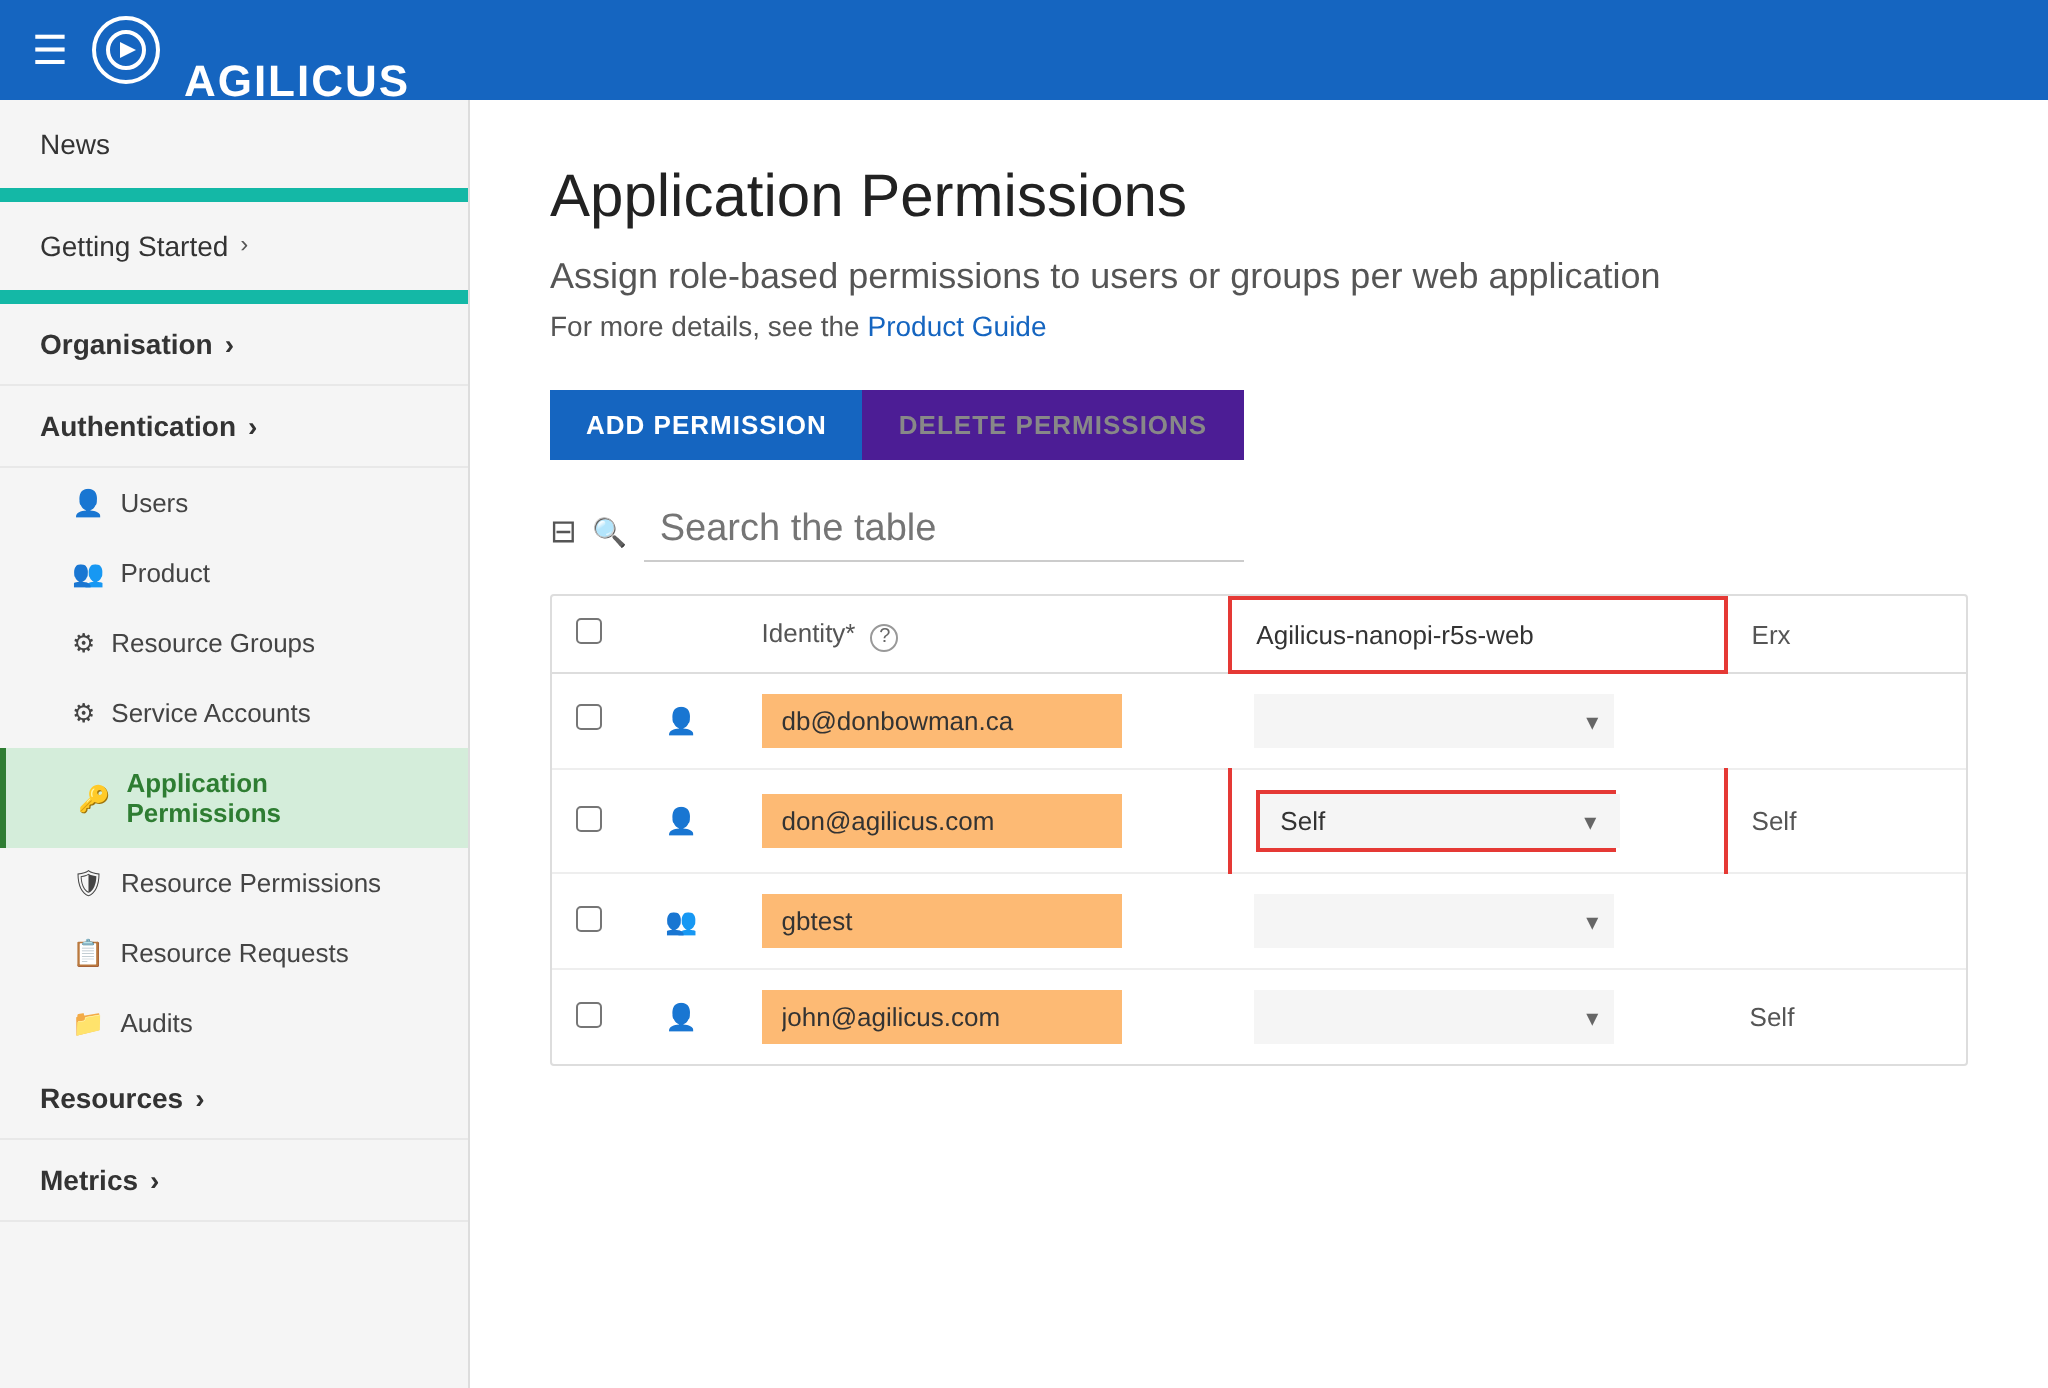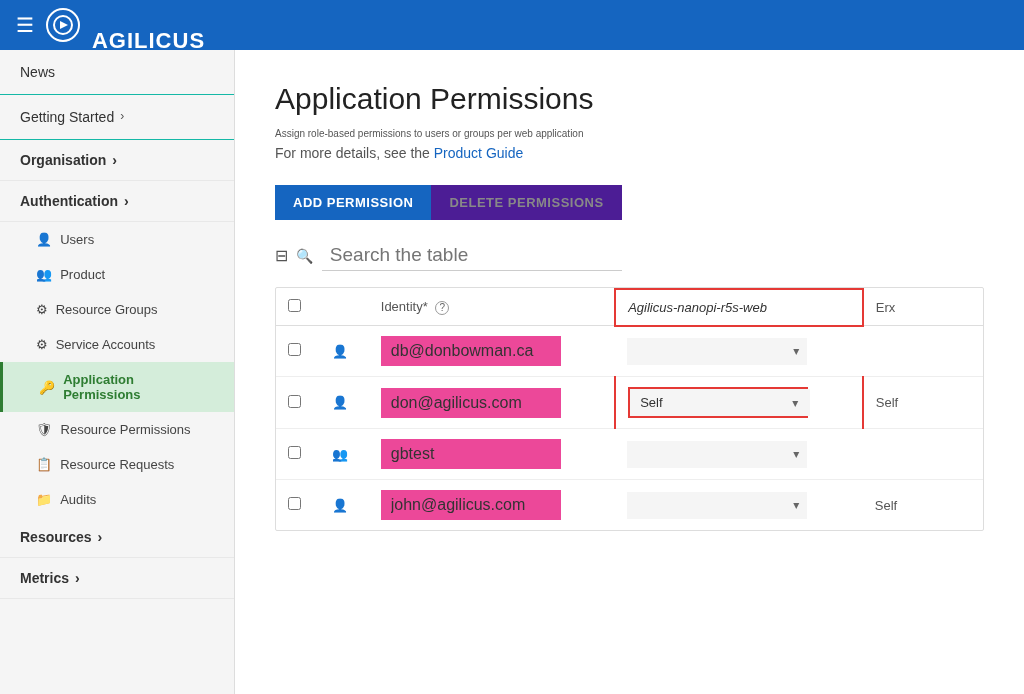--- a/index.html
+++ b/index.html
@@ -51,21 +51,21 @@
       border-right: 1px solid #ddd;
       overflow-y: auto;
       flex-shrink: 0;
       padding-top: 0;
     }
     .sidebar-item {
       padding: 14px 20px;
       cursor: pointer;
       font-size: 14px;
       color: #333;
-      border-bottom: 1px solid #14b8a6;
+      border-bottom: 7px solid #14b8a6;
       display: flex;
       align-items: flex-start;
       gap: 6px;
     }
     .sidebar-item .chevron {
       font-size: 12px;
       color: #555;
     }
     .sidebar-sub-item {
       padding: 10px 20px 10px 36px;
@@ -99,21 +99,21 @@
       overflow-y: auto;
       padding: 32px 40px;
     }
     .page-title {
       font-size: 30px;
       font-weight: 400;
       color: #222;
       margin-bottom: 12px;
     }
     .page-subtitle {
-      font-size: 10px;
+      font-size: 18px;
       color: #555;
       margin-bottom: 6px;
     }
     .product-guide-link {
       color: #1565c0;
       text-decoration: none;
       font-size: 14px;
     }
     .guide-line {
       font-size: 14px;
@@ -205,24 +205,24 @@
     tbody tr:last-child { border-bottom: none; }
     tbody td {
       padding: 10px 12px;
       font-size: 13px;
       color: #333;
     }
     .checkbox-cell { width: 36px; }
     .icon-cell { width: 28px; color: #555; }
     .identity-cell { width: 200px; }
     .identity-input {
-      background: #ec4899;
+      background: #fdba74;
       border: none;
       padding: 6px 10px;
-      font-size: 16px;
+      font-size: 13px;
       color: #333;
       width: 180px;
     }
     .dropdown-cell { width: 200px; }
     .dropdown-select {
       background: #f5f5f5;
       border: none;
       padding: 6px 10px;
       font-size: 13px;
       color: #333;
@@ -355,21 +355,21 @@
         <thead>
           <tr>
             <th class="checkbox-cell">
               <input type="checkbox" style="">
             </th>
             <th></th>
             <th>
               <span>Identity*</span>
               <span style="margin-left:4px; border:1px solid #999; border-radius:50%; width:14px; height:14px; display:inline-flex; align-items:center; justify-content:center; font-size:10px; color:#666;">?</span>
             </th>
-            <th class="app-col" style="border:2px solid #e53935;font-style:italic;">
+            <th class="app-col" style="border:2px solid #e53935;">
               <span>Agilicus-nanopi-r5s-web</span>
             </th>
             <th>Erx</th>
           </tr>
         </thead>
         <tbody id="table-body">
         <tr>
               <td class="checkbox-cell"><input type="checkbox" style=""></td>
               <td class="icon-cell"><span>👤</span></td>
               <td class="identity-cell"><input type="text" class="identity-input" readonly="" value="db@donbowman.ca" style=""></td>

